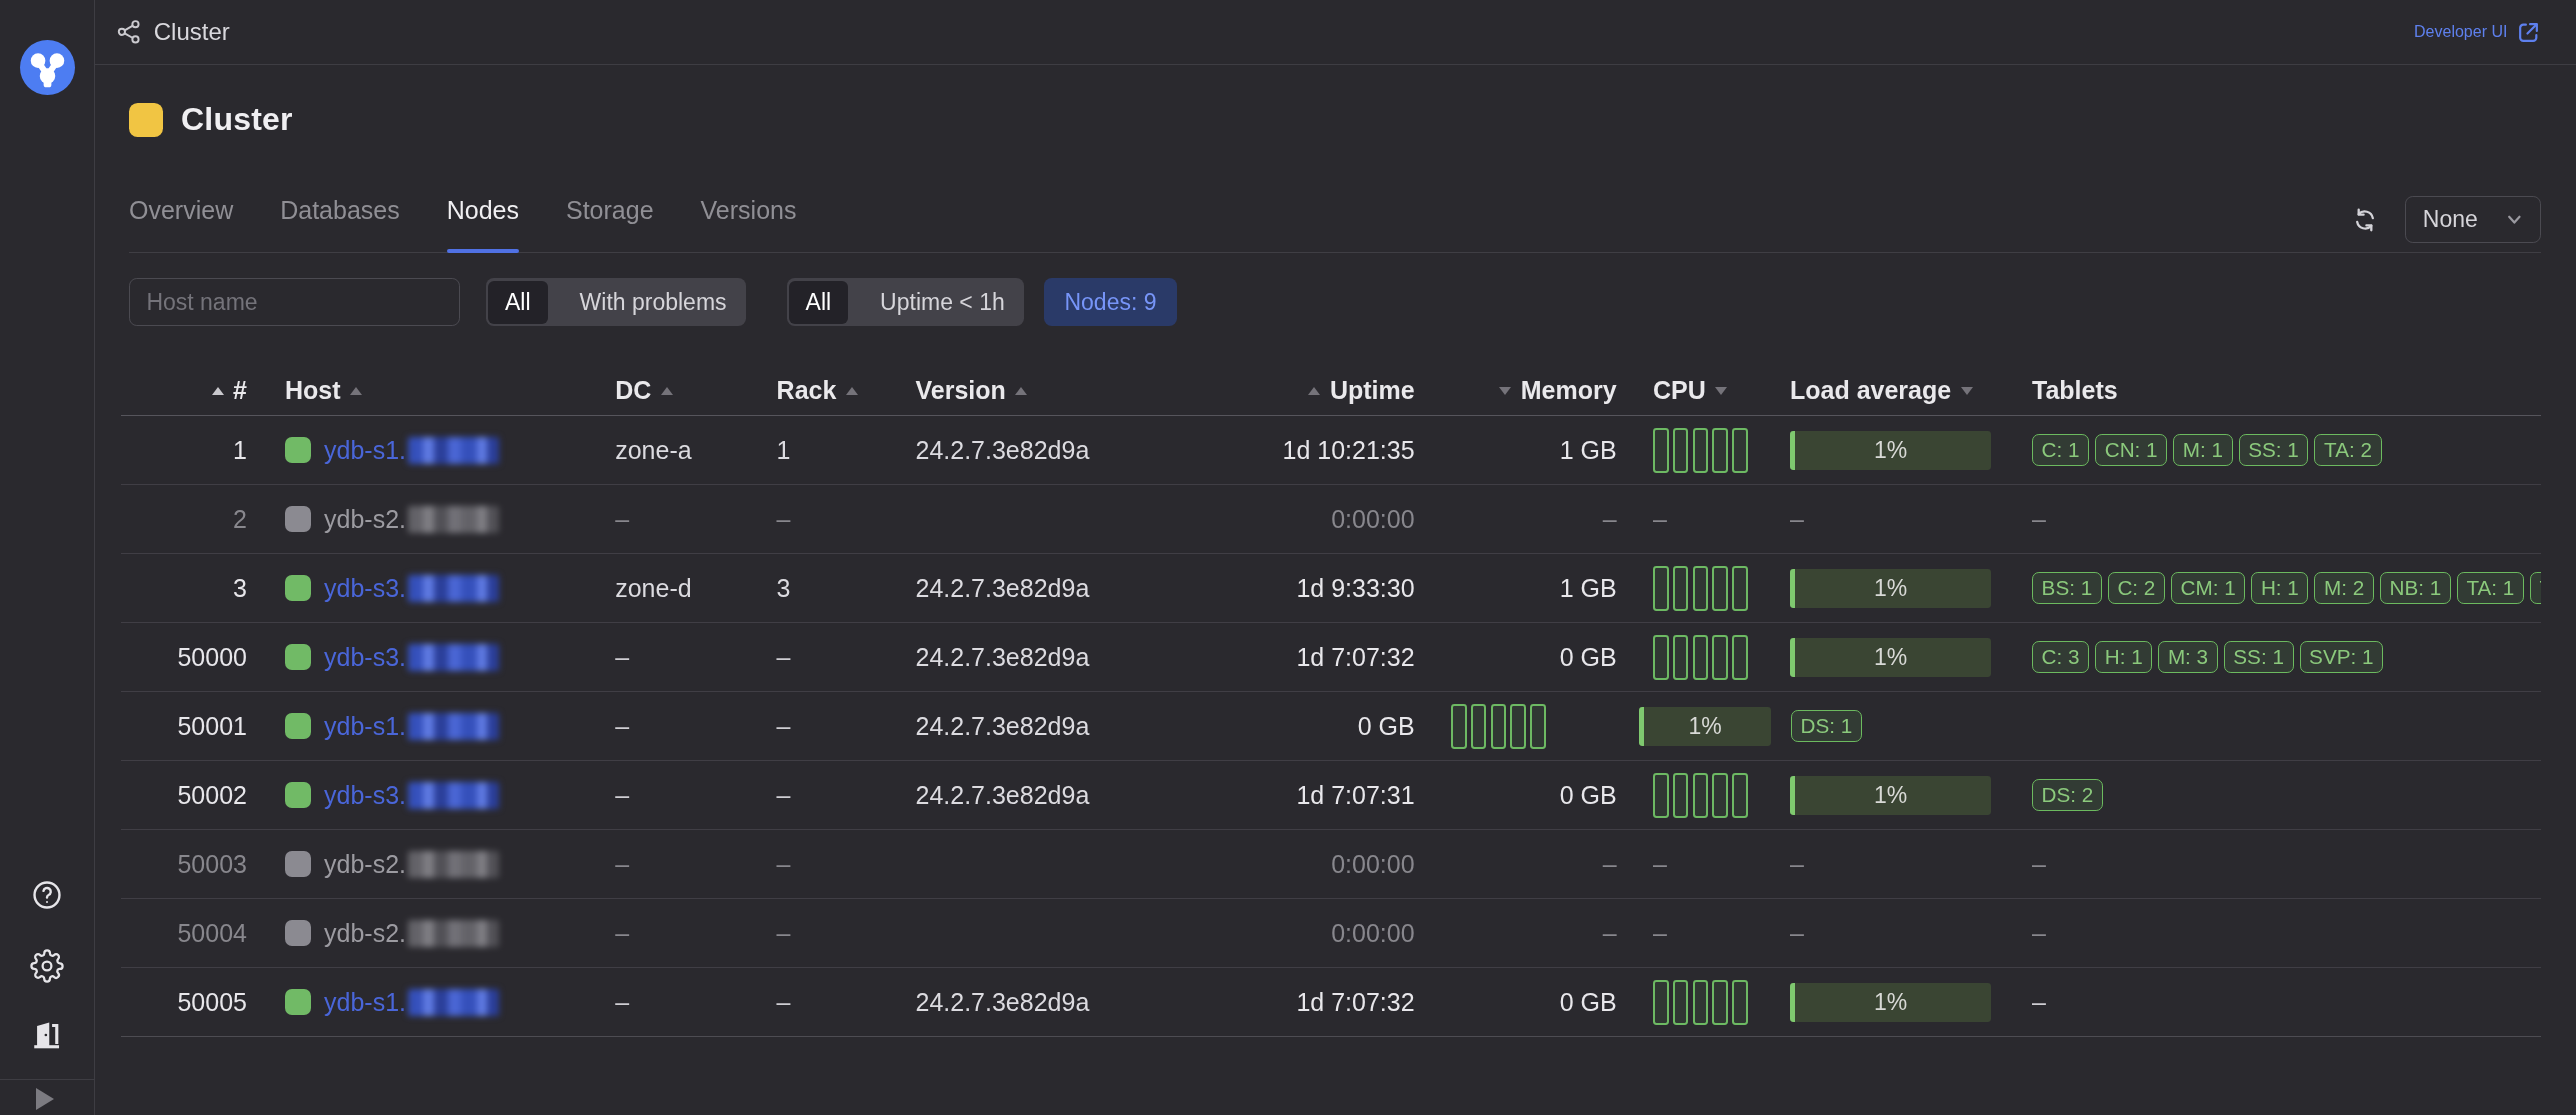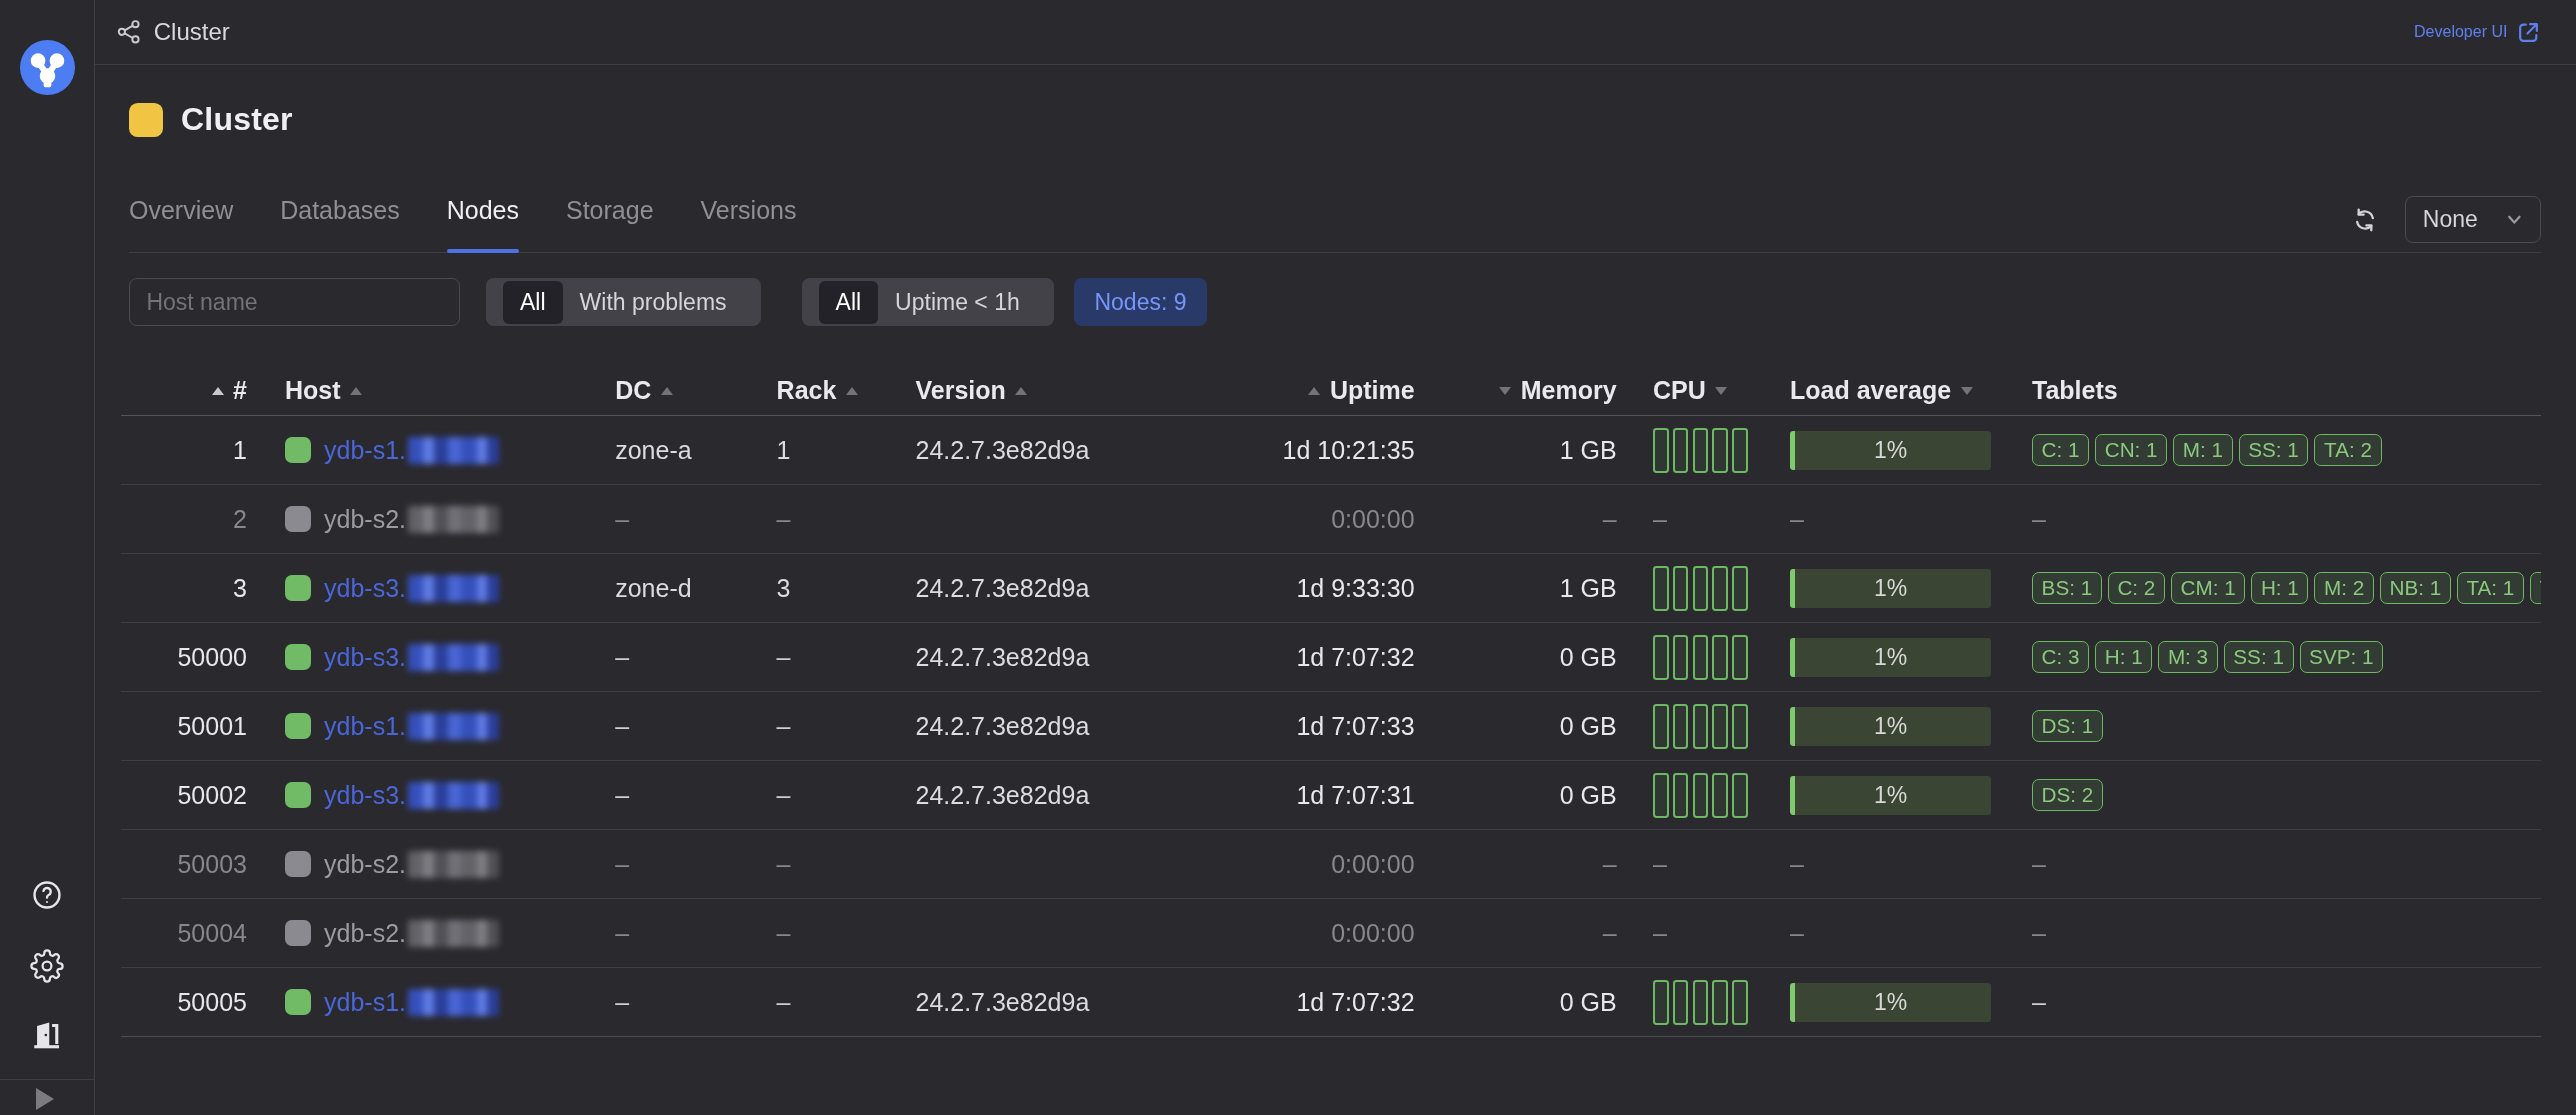--- a/index.html
+++ b/index.html
@@ -52,21 +52,21 @@
   .select-btn { height: 47px; border: 1.7px solid #4b4a51; border-radius: 7.8px; display: flex; align-items: center;
                 gap: 26px; padding: 0 15.5px 0 17px; font-size: 23px; color: #d6d5da; cursor: pointer; background: transparent; }
   .select-btn svg { width: 20.7px; height: 20.7px; color: #9a99a0; }
 
   
   .filters-row { position: absolute; left: 34px; top: 213px; height: 48px; display: flex; align-items: center; }
   .host-input { width: 331px; height: 48px; background: transparent; border: 1.7px solid #4b4a51; border-radius: 7.8px;
                 color: #e6e5e9; font-size: 23px; padding: 0 16.4px; outline: none; margin-right: 26px;
                 font-family: inherit; }
   .host-input::placeholder { color: #74737a; }
-  .seg { height: 48px; background: #434249; border-radius: 7.8px; display: flex; align-items: center; padding: 17px; }
+  .seg { height: 48px; background: #434249; border-radius: 7.8px; display: flex; align-items: center; padding: 2px; gap: 15px; }
   .seg-opt { font-size: 23px; color: #d6d5da; padding: 0 17px; height: 43px; display: flex; align-items: center;
              border-radius: 6px; cursor: pointer; white-space: nowrap; }
   .seg-opt.selected { background: #232228; color: #ffffff; }
   .seg + .seg { margin-left: 41px; }
   .nodes-badge { margin-left: 20.7px; height: 48px; background: #2a3a68; border-radius: 7.8px; display: flex;
                  align-items: center; padding: 0 20px; font-size: 23px; color: #7795f8; white-space: nowrap; }
 
   
   .table { position: absolute; left: 26px; top: 301px; width: 2420px; }
   .thead, .tr { display: grid; grid-template-columns: 138px 345px 164px 138px 267px 245px 202px 151px 241px 1fr; }
@@ -429,21 +429,20 @@
             <span class="host-link">ydb-s1.</span>
             <span class="redacted"></span>
           </div>
           <div class="td col-dc">
             <span class="dash">–</span>
           </div>
           <div class="td col-rack">
             <span class="dash">–</span>
           </div>
           <div class="td col-version">24.2.7.3e82d9a</div>
-          <div class="td col-uptime right">1d 7:07:33</div>
           <div class="td col-memory right">0 GB</div>
           <div class="td col-cpu">
             <div class="cpu-gauge">
               <span class="cpu-bar"></span>
               <span class="cpu-bar"></span>
               <span class="cpu-bar"></span>
               <span class="cpu-bar"></span>
               <span class="cpu-bar"></span>
             </div>
           </div>

